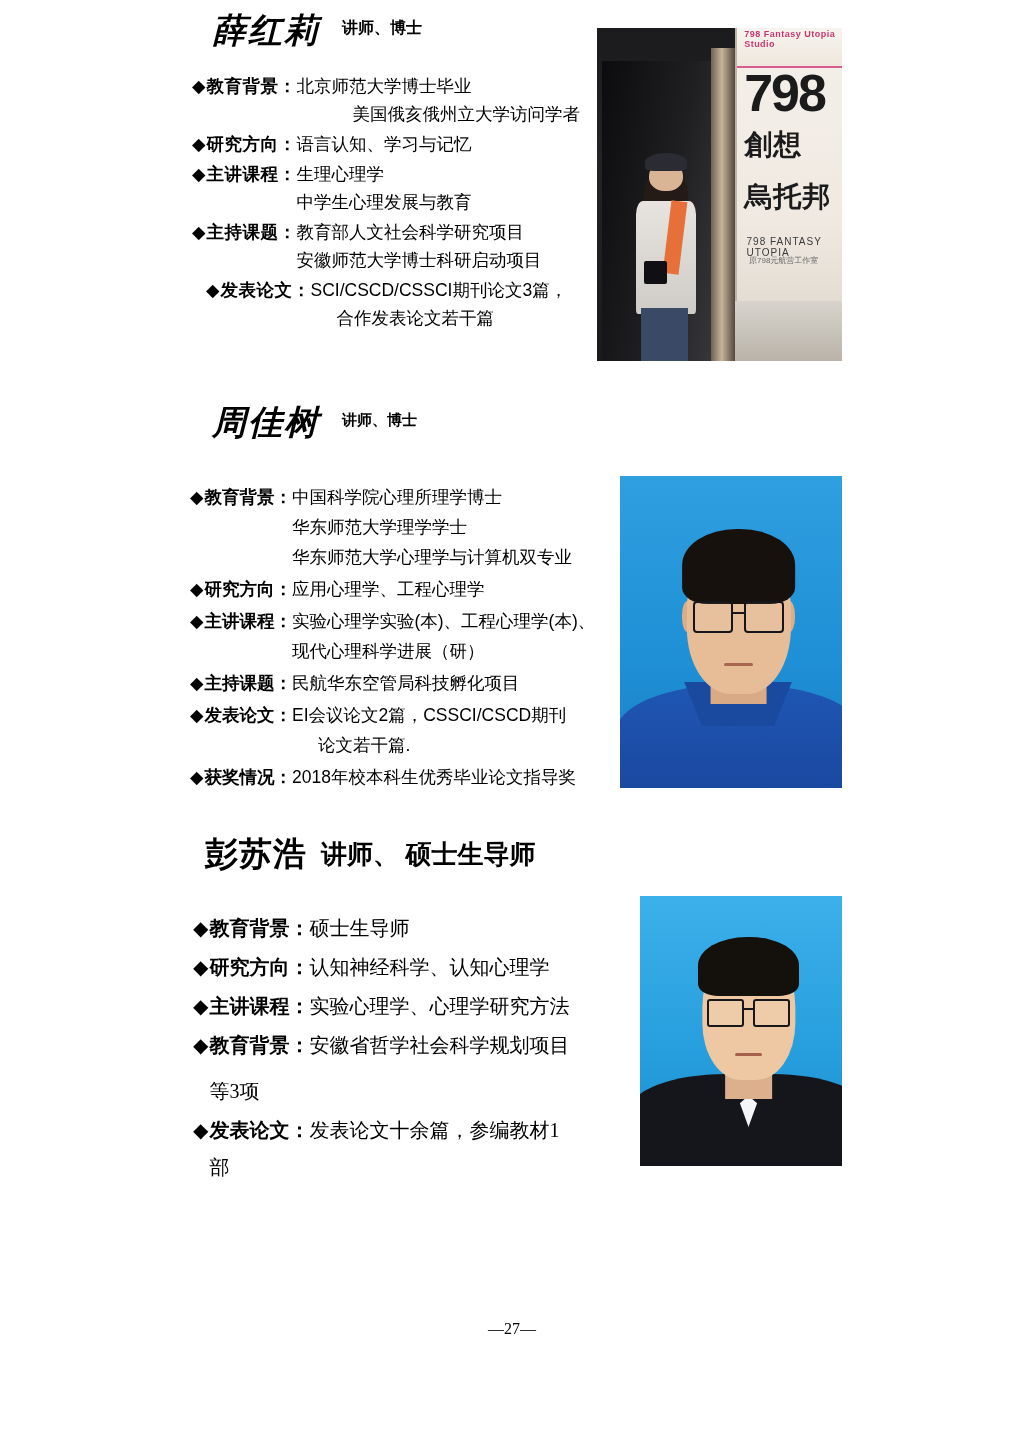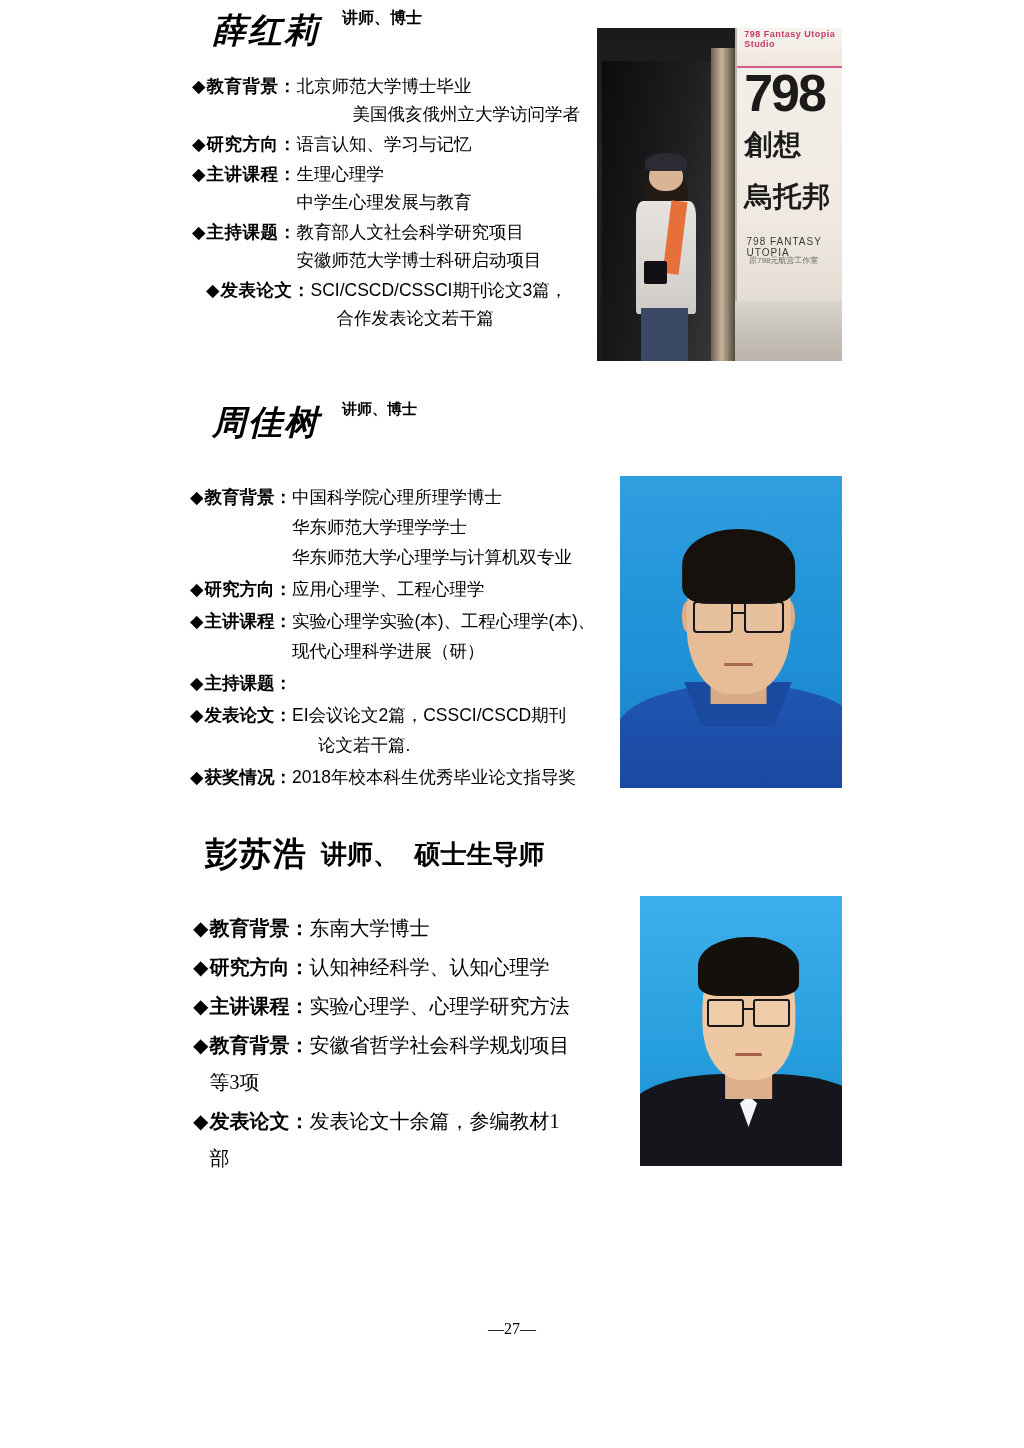--- a/index.html
+++ b/index.html
@@ -22,31 +22,31 @@
     box-sizing: border-box;
   }
 
   
   .profile {
     position: relative;
   }
 
   .name-row {
     display: flex;
-    align-items: flex-start;
+    align-items: center;
     gap: 22px;
   }
   .cal-name {
     font-family: "Liberation Serif", serif;
     font-weight: bold;
     font-style: italic;
     letter-spacing: 2px;
   }
   .name-title {
-    font-family: Liberation Mono, monospace;
+    font-family: Liberation Serif, serif;
     font-weight: bold;
   }
 
   .entries {
     list-style: none;
     margin: 0;
     padding: 0;
   }
   .entry {
     display: flex;
@@ -526,20 +526,23 @@
         <span class="bullet">◆</span>
         <span class="entry-label">主讲课程：</span>
         <span class="entry-values">
           <div>实验心理学实验(本)、工程心理学(本)、</div>
           <div>现代心理科学进展（研）</div>
         </span>
       </li>
       <li class="entry">
         <span class="bullet">◆</span>
         <span class="entry-label">主持课题：</span>
+        <span class="entry-values">
+          <div>民航华东空管局科技孵化项目</div>
+        </span>
       </li>
       <li class="entry">
         <span class="bullet">◆</span>
         <span class="entry-label">发表论文：</span>
         <span class="entry-values">
           <div>EI会议论文2篇，CSSCI/CSCD期刊</div>
           <div style="padding-left:26px;">论文若干篇.</div>
         </span>
       </li>
       <li class="entry">
@@ -575,21 +578,21 @@
     <div class="name-row">
       <span class="cal-name">彭苏浩</span>
       <span class="name-title">讲师、 硕士生导师</span>
     </div>
 
     <ul class="entries">
       <li class="entry">
         <span class="bullet">◆</span>
         <span class="entry-label">教育背景：</span>
         <span class="entry-values">
-          <div>东南大学博士</div>
+          <div>硕士生导师</div>
         </span>
       </li>
       <li class="entry">
         <span class="bullet">◆</span>
         <span class="entry-label">研究方向：</span>
         <span class="entry-values">
           <div>认知神经科学、认知心理学</div>
         </span>
       </li>
       <li class="entry">
@@ -597,21 +600,21 @@
         <span class="entry-label">主讲课程：</span>
         <span class="entry-values">
           <div>实验心理学、心理学研究方法</div>
         </span>
       </li>
       <li class="entry">
         <span class="bullet">◆</span>
         <span class="entry-label">教育背景：</span>
         <span class="entry-values">
           <div>安徽省哲学社会科学规划项目</div>
-          <div style="margin-left:-100px;">等3项</div>
+          <div style="margin-left:-100px;margin-top:9px;">等3项</div>
         </span>
       </li>
       <li class="entry">
         <span class="bullet">◆</span>
         <span class="entry-label">发表论文：</span>
         <span class="entry-values">
           <div>发表论文十余篇，参编教材1</div>
           <div style="margin-left:-100px;">部</div>
         </span>
       </li>

